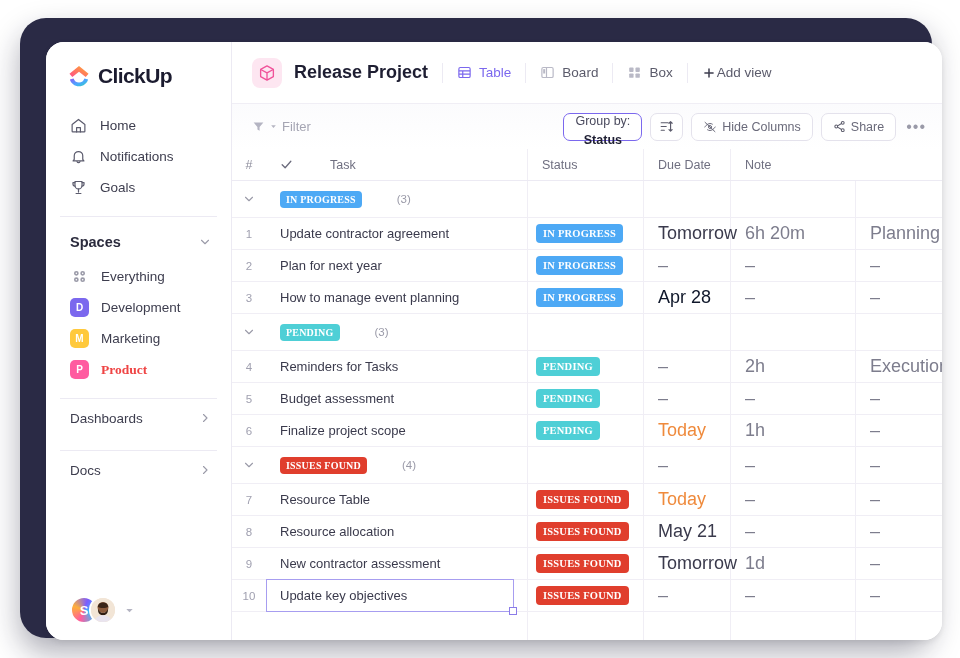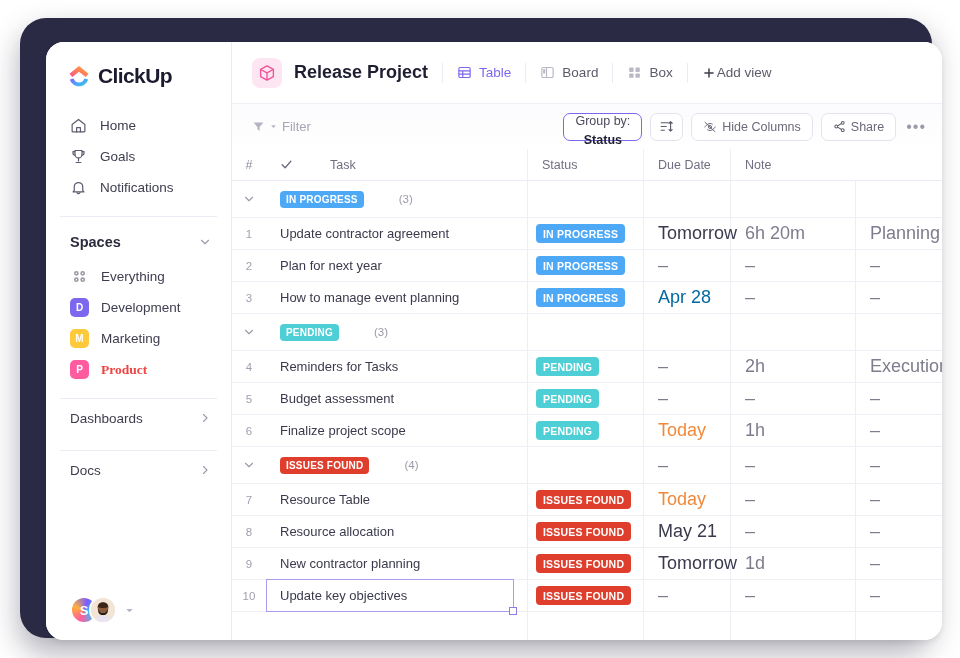--- a/index.html
+++ b/index.html
@@ -183,36 +183,37 @@
   .c-stat { width: 116px; flex: none; display: flex; align-items: center; padding-left: 8px; border-right: 1px solid #f0eef5; }
   .c-due  { width: 87px;  flex: none; display: flex; align-items: center; padding-left: 14px; border-right: 1px solid #f0eef5; }
   .c-time { width: 125px; flex: none; display: flex; align-items: center; padding-left: 14px; border-right: 1px solid #f0eef5; }
   .c-note { flex: 1;      display: flex; align-items: center; padding-left: 14px; }
 
   .th { font-size: 12.5px; color: #6f6f80; }
   .th-num { font-size: 12.5px; color: #8d8d9c; }
   .td { font-size: 18px; color: #3a3a4c; }
   .td-num { font-size: 11.5px; color: #a0a0b0; }
   .td.soft { color: #7d7d8d; }
-  .td.red { color: #0369a1; }
+  .td.red { color: #0f172a; }
   .td.orange { color: #ef8a3c; }
 
   .grow { height: 37px; border-bottom: 1px solid #f0eef5; }
   .gcount { font-size: 11.5px; color: #9a9aa8; margin-left: 7px; }
 
   .chev { width: 12px; height: 12px; color: #9a9aa8; }
   .check { width: 13px; height: 13px; color: #6b6b7c; margin-right: 9px; }
 
   .badge {
     display: inline-flex; align-items: center;
     height: 19px; padding: 0 7px;
     border-radius: 4px;
     font-size: 10.5px; font-weight: bold;
     color: #fff; letter-spacing: .2px;
     white-space: nowrap;
+    font-family: Liberation Serif, serif;
   }
   .badge.sm { height: 17px; font-size: 10px; padding: 0 6px; }
 
   
   .sel-cell {
     position: absolute; left: 0; top: -1px;
     width: 248px; height: 33px;
     border: 1px solid #a79df0;
     background: #fff;
     pointer-events: none;
@@ -257,33 +258,33 @@
     <div class="nav-group">
       <div class="nav-item">
         <svg class="ico" viewBox="0 0 24 24" fill="none" stroke="currentColor" stroke-width="1.7" stroke-linecap="round" stroke-linejoin="round">
           <path d="M3 10.5 L12 3.5 L21 10.5 V20 a1 1 0 0 1 -1 1 H4 a1 1 0 0 1 -1 -1 Z"></path>
           <path d="M9.3 21 v-6 h5.4 v6"></path>
         </svg>
         <span class="nav-label">Home</span>
       </div>
       <div class="nav-item">
         <svg class="ico" viewBox="0 0 24 24" fill="none" stroke="currentColor" stroke-width="1.7" stroke-linecap="round" stroke-linejoin="round">
+          <path d="M18 16 V11 a6 6 0 0 0 -12 0 v5 l-1.6 2.2 h15.2 Z"></path>
+          <path d="M10 19.3 a2.2 2.2 0 0 0 4 0"></path>
+        </svg>
+        <span class="nav-label">Notifications</span>
+      </div>
+      <div class="nav-item">
+        <svg class="ico" viewBox="0 0 24 24" fill="none" stroke="currentColor" stroke-width="1.7" stroke-linecap="round" stroke-linejoin="round">
           <path d="M7 3.5 h10 v5.5 a5 5 0 0 1 -10 0 Z"></path>
           <path d="M7 5 H4.2 v2 a3.2 3.2 0 0 0 3 3.1"></path>
           <path d="M17 5 h2.8 v2 a3.2 3.2 0 0 1 -3 3.1"></path>
           <path d="M12 14.2 v4.3 M8.6 20.5 h6.8"></path>
         </svg>
         <span class="nav-label">Goals</span>
-      </div>
-      <div class="nav-item">
-        <svg class="ico" viewBox="0 0 24 24" fill="none" stroke="currentColor" stroke-width="1.7" stroke-linecap="round" stroke-linejoin="round">
-          <path d="M18 16 V11 a6 6 0 0 0 -12 0 v5 l-1.6 2.2 h15.2 Z"></path>
-          <path d="M10 19.3 a2.2 2.2 0 0 0 4 0"></path>
-        </svg>
-        <span class="nav-label">Notifications</span>
       </div>
     </div>
 
     <div class="sep"></div>
 
     <div class="section-head">
       <span class="section-title">Spaces</span>
       <svg class="chev" viewBox="0 0 24 24" fill="none" stroke="currentColor" stroke-width="2.2" stroke-linecap="round" stroke-linejoin="round">
         <path d="M5 8.5 L12 15.5 L19 8.5"></path>
       </svg>
@@ -691,21 +692,21 @@
               </div>
               <div class="c-note">
                 <span class="td soft">–</span>
               </div>
             </div>
             <div class="trow">
               <div class="c-num">
                 <span class="td-num">9</span>
               </div>
               <div class="c-task">
-                <span class="td sel-text">New contractor planning</span>
+                <span class="td sel-text">New contractor assessment</span>
               </div>
               <div class="c-stat">
                 <span class="badge" style="background:#e03e2d">ISSUES FOUND</span>
               </div>
               <div class="c-due">
                 <span class="td ">Tomorrow</span>
               </div>
               <div class="c-time">
                 <span class="td soft">1d</span>
               </div>

